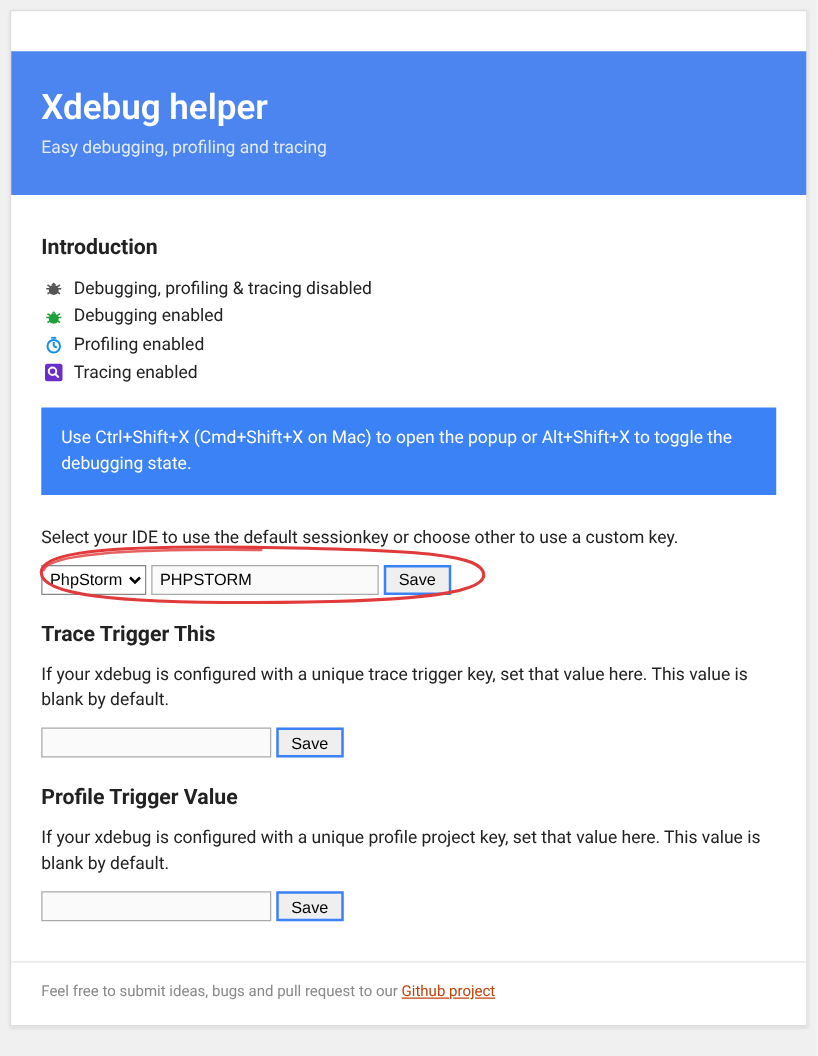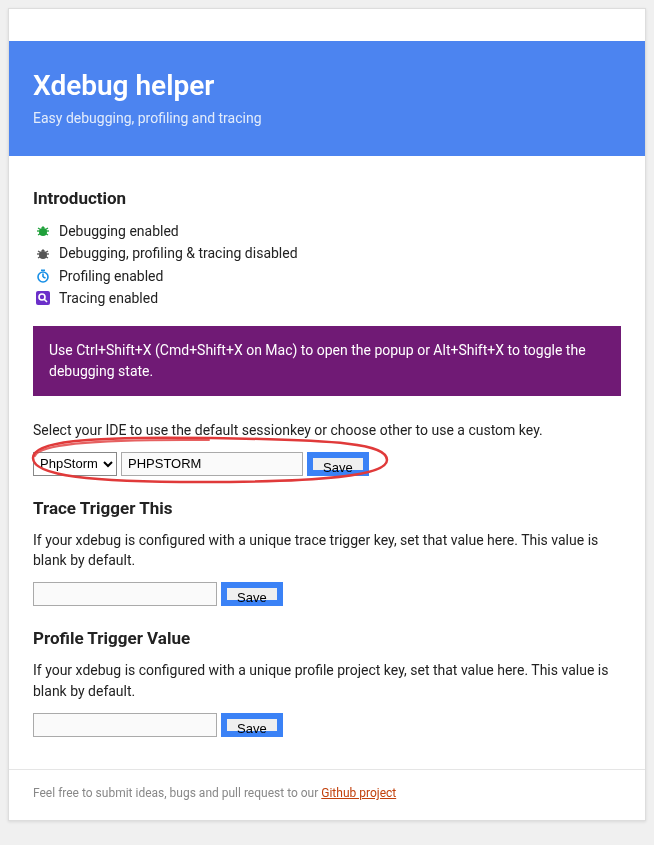--- a/index.html
+++ b/index.html
@@ -62,21 +62,21 @@
     }
     .icon {
       width: 16px;
       height: 16px;
       display: inline-flex;
       align-items: center;
       justify-content: center;
       flex-shrink: 0;
     }
     .tip-box {
-      background: #701a75;
+      background: #3b82f6;
       color: #fff;
       padding: 14px 16px;
       font-size: 14px;
       line-height: 1.5;
       margin-bottom: 24px;
     }
     .section {
       margin-bottom: 22px;
       position: relative;
     }
@@ -99,21 +99,21 @@
       padding: 3px 6px;
       border: 1px solid #aaa;
       background: #fafafa;
       height: 24px;
     }
     .ide-input { width: 182px; }
     .trigger-input { width: 184px; }
     button {
       font-size: 13px;
       padding: 2px 10px;
-      border: 6px solid #3b82f6;
+      border: 2px solid #3b82f6;
       background: #efefef;
       cursor: pointer;
       height: 24px;
     }
     .annotation {
       position: absolute;
       pointer-events: none;
       top: -22px;
       left: -12px;
       width: 380px;
@@ -138,49 +138,49 @@
   <div class="header">
     <h1>Xdebug helper</h1>
     <p>Easy debugging, profiling and tracing</p>
   </div>
 
   <div class="content">
 
     <h2>Introduction</h2>
 
     <ul class="status-list">
+      <li>
+        <span class="icon">
+          <svg viewBox="0 0 16 16" width="16" height="16">
+              <circle cx="8" cy="9" r="4" fill="#555"></circle>
+              <path d="M8 3 L6 5 L10 5 Z" fill="#555"></path>
+              <line x1="2" y1="8" x2="5" y2="8" stroke="#555" stroke-width="1.3"></line>
+              <line x1="11" y1="8" x2="14" y2="8" stroke="#555" stroke-width="1.3"></line>
+              <line x1="3" y1="5" x2="5.5" y2="6.5" stroke="#555" stroke-width="1.3"></line>
+              <line x1="13" y1="5" x2="10.5" y2="6.5" stroke="#555" stroke-width="1.3"></line>
+              <line x1="3" y1="12" x2="5.5" y2="10.5" stroke="#555" stroke-width="1.3"></line>
+              <line x1="13" y1="12" x2="10.5" y2="10.5" stroke="#555" stroke-width="1.3"></line>
+            </svg>
+        </span>
+        <span>Debugging, profiling &amp; tracing disabled</span>
+      </li>
       <li>
         <span class="icon">
           <svg viewBox="0 0 16 16" width="16" height="16">
               <circle cx="8" cy="9" r="4" fill="#1fa03a"></circle>
               <path d="M8 3 L6 5 L10 5 Z" fill="#1fa03a"></path>
               <line x1="2" y1="8" x2="5" y2="8" stroke="#1fa03a" stroke-width="1.3"></line>
               <line x1="11" y1="8" x2="14" y2="8" stroke="#1fa03a" stroke-width="1.3"></line>
               <line x1="3" y1="5" x2="5.5" y2="6.5" stroke="#1fa03a" stroke-width="1.3"></line>
               <line x1="13" y1="5" x2="10.5" y2="6.5" stroke="#1fa03a" stroke-width="1.3"></line>
               <line x1="3" y1="12" x2="5.5" y2="10.5" stroke="#1fa03a" stroke-width="1.3"></line>
               <line x1="13" y1="12" x2="10.5" y2="10.5" stroke="#1fa03a" stroke-width="1.3"></line>
             </svg>
         </span>
         <span>Debugging enabled</span>
-      </li>
-      <li>
-        <span class="icon">
-          <svg viewBox="0 0 16 16" width="16" height="16">
-              <circle cx="8" cy="9" r="4" fill="#555"></circle>
-              <path d="M8 3 L6 5 L10 5 Z" fill="#555"></path>
-              <line x1="2" y1="8" x2="5" y2="8" stroke="#555" stroke-width="1.3"></line>
-              <line x1="11" y1="8" x2="14" y2="8" stroke="#555" stroke-width="1.3"></line>
-              <line x1="3" y1="5" x2="5.5" y2="6.5" stroke="#555" stroke-width="1.3"></line>
-              <line x1="13" y1="5" x2="10.5" y2="6.5" stroke="#555" stroke-width="1.3"></line>
-              <line x1="3" y1="12" x2="5.5" y2="10.5" stroke="#555" stroke-width="1.3"></line>
-              <line x1="13" y1="12" x2="10.5" y2="10.5" stroke="#555" stroke-width="1.3"></line>
-            </svg>
-        </span>
-        <span>Debugging, profiling &amp; tracing disabled</span>
       </li>
       <li>
         <span class="icon">
           <svg viewBox="0 0 16 16" width="16" height="16">
               <circle cx="8" cy="9" r="5" fill="none" stroke="#178fe6" stroke-width="1.6"></circle>
               <line x1="8" y1="9" x2="8" y2="5.5" stroke="#178fe6" stroke-width="1.6"></line>
               <line x1="8" y1="9" x2="10.5" y2="10" stroke="#178fe6" stroke-width="1.6"></line>
               <rect x="6" y="1.5" width="4" height="1.5" fill="#178fe6"></rect>
             </svg>
         </span>

